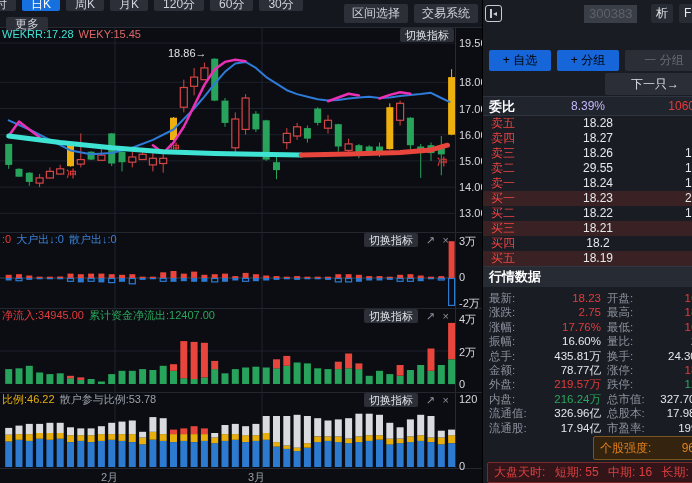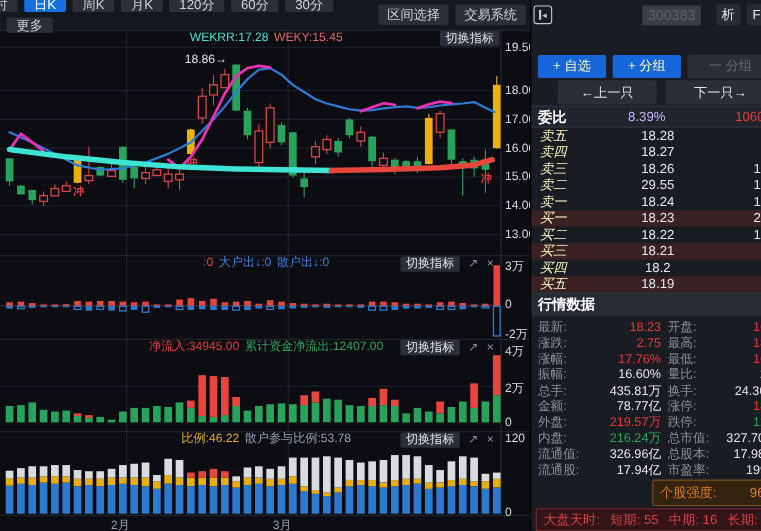--- a/index.html
+++ b/index.html
@@ -9,51 +9,51 @@
   .toolbar{position:absolute;left:0;top:0;width:482px;height:27px;background:#14171d;border-bottom:1px solid #262a33;display:flex;align-items:center;}
   .tab{height:19px;line-height:19px;padding:0 9px;margin-left:6px;background:#2c2f38;color:#cfd3da;font-size:12px;border-radius:2px;white-space:nowrap;}
   .tab:first-child{margin-left:-26px;}
   .tab.active{background:#1670e0;color:#fff;}
   .tbtn{height:19px;line-height:19px;padding:0 8px;background:#2c2f38;color:#cfd3da;font-size:12px;border-radius:2px;margin-left:6px;white-space:nowrap;}
   .tb-spacer{flex:1;}
   
   .chartwrap{position:absolute;left:0;top:0;width:482px;height:483px;}
   .vaxis-line{position:absolute;left:455px;top:27px;width:1px;height:441px;background:#262a33;}
   .hsep{position:absolute;left:0;width:482px;height:1px;background:#23272f;}
-  .phead{position:absolute;left:0;width:482px;height:14px;font-size:11px;line-height:13px;white-space:nowrap;text-align:center;}
+  .phead{position:absolute;left:0;width:482px;height:14px;font-size:11px;line-height:13px;white-space:nowrap;}
   .phead .lbl{margin-left:2px;}
   .swbtn{position:absolute;top:0;height:14px;line-height:14px;padding:0 5px;background:#2c2f38;color:#e2e5ea;font-size:11px;border-radius:2px;margin-left:40px;}
   .pico{position:absolute;top:0;color:#8b919c;font-size:11px;line-height:14px;}
   .axl{position:absolute;font-size:11px;color:#d8dadf;left:459px;}
   .xlbl{position:absolute;top:470px;font-size:11px;color:#9aa0aa;}
   .annot{fill:#dfe2e8;font-size:11px;font-family:"Liberation Sans",sans-serif;}
   .cmark{fill:#e03b3b;font-size:10px;font-weight:bold;font-family:"Liberation Sans",sans-serif;}
   svg{position:absolute;left:0;display:block;}
   
   .rpanel{position:absolute;left:482px;top:0;width:230px;height:483px;background:#191c23;border-left:1px solid #000;font-size:12px;}
   .collapse-btn{position:absolute;left:2px;top:5px;width:15px;height:15px;border:1px solid #c8ccd2;border-radius:3px;
                 display:flex;align-items:center;justify-content:center;gap:1px;}
   .collapse-btn .bar{width:2px;height:9px;background:#c8ccd2;}
   .collapse-btn .tri{color:#c8ccd2;font-size:8px;line-height:9px;}
   .namebox{position:absolute;left:26px;top:3px;height:21px;line-height:21px;padding:0 6px;background:#3a3e47;color:#9aa0a8;font-size:16px;letter-spacing:1px;}
   .codebox{position:absolute;left:101px;top:5px;height:18px;line-height:18px;padding:0 5px;background:#3a3e47;color:#5d626b;font-size:13px;}
   .minibtn{position:absolute;top:4px;height:19px;line-height:19px;padding:0 5px;background:#272b33;color:#e8eaee;font-size:12px;border-radius:2px;}
   .pricerow{position:absolute;left:6px;top:29px;color:#e43b3b;white-space:nowrap;}
   .pricerow .big{font-size:17px;font-weight:bold;}
   .pricerow .sm{font-size:12px;margin-left:5px;}
-  .bluebtn{position:absolute;top:50px;width:62px;height:21px;line-height:21px;text-align:center;background:#1766d9;color:#fef9c3;font-size:12px;border-radius:2px;}
+  .bluebtn{position:absolute;top:50px;width:62px;height:21px;line-height:21px;text-align:center;background:#1766d9;color:#000000;font-size:12px;border-radius:2px;}
   .graybtn{position:absolute;top:50px;width:78px;height:21px;line-height:21px;text-align:center;background:#2b2e36;color:#676c75;font-size:12px;border-radius:2px;}
   .navbtn{position:absolute;top:73px;height:22px;line-height:22px;text-align:center;background:#2b2e36;color:#dfe2e8;font-size:12px;border-radius:2px;}
   .wb-head{position:absolute;left:0;top:96px;width:230px;height:18px;border-top:1px solid #30343e;border-bottom:1px solid #30343e;background:#20242c;}
   .wb-head .t{position:absolute;left:6px;top:1px;font-weight:bold;font-size:13px;color:#fff;}
   .wb-head .p{position:absolute;left:88px;top:2px;color:#c4b5fd;font-size:12px;}
   .wb-head .v{position:absolute;right:8px;top:2px;color:#e43b3b;font-size:12px;}
   .obrow{position:absolute;left:0;width:230px;height:15px;line-height:15px;font-size:12px;}
   .obrow.hi{background:#3a2123;}
-  .obrow .n{position:absolute;left:8px;color:#fef9c3;font-style:italic;}
+  .obrow .n{position:absolute;left:8px;color:#ef4444;}
   .obrow .pr{position:absolute;left:90px;width:50px;text-align:center;color:#e6e8ec;}
   .obrow .vol{position:absolute;right:8px;color:#e6e8ec;}
   .mkt-head{position:absolute;left:0;top:266px;width:230px;height:20px;line-height:20px;background:#272b34;border-top:1px solid #30343e;}
   .mkt-head .t{margin-left:6px;font-weight:bold;font-size:13px;color:#fff;}
   .mrow{position:absolute;left:0;width:230px;height:14px;line-height:14px;font-size:11.5px;white-space:nowrap;}
   .mrow .l1{position:absolute;left:6px;color:#8b919c;}
   .mrow .v1{position:absolute;left:40px;width:78px;text-align:right;}
   .mrow .l2{position:absolute;left:124px;color:#8b919c;}
   .mrow .v2{position:absolute;left:146px;width:78px;text-align:right;}
   .c-r{color:#e43b3b;} .c-g{color:#2aa65c;} .c-w{color:#e6e8ec;}
@@ -552,23 +552,20 @@
     </div>
     <div class="codebox">300383</div>
     <div class="minibtn" style="left:168px">析</div>
     <div class="minibtn" style="left:196px">F1</div>
 
 
     <div class="bluebtn" style="left:6px">+ 自选</div>
     <div class="bluebtn" style="left:74px">+ 分组</div>
     <div class="graybtn" style="left:142px">一 分组</div>
 
-    <div class="navbtn" style="left:24px;width:90px">
-      <span>←</span><span>上一只</span>
-    </div>
     <div class="navbtn" style="left:122px;width:100px">
       <span>下一只</span><span>→</span>
     </div>
 
     <div class="wb-head">
       <span class="t">委比</span>
       <span class="p">8.39%</span>
       <span class="v">1060.6</span>
     </div>
     <div id="asks">

